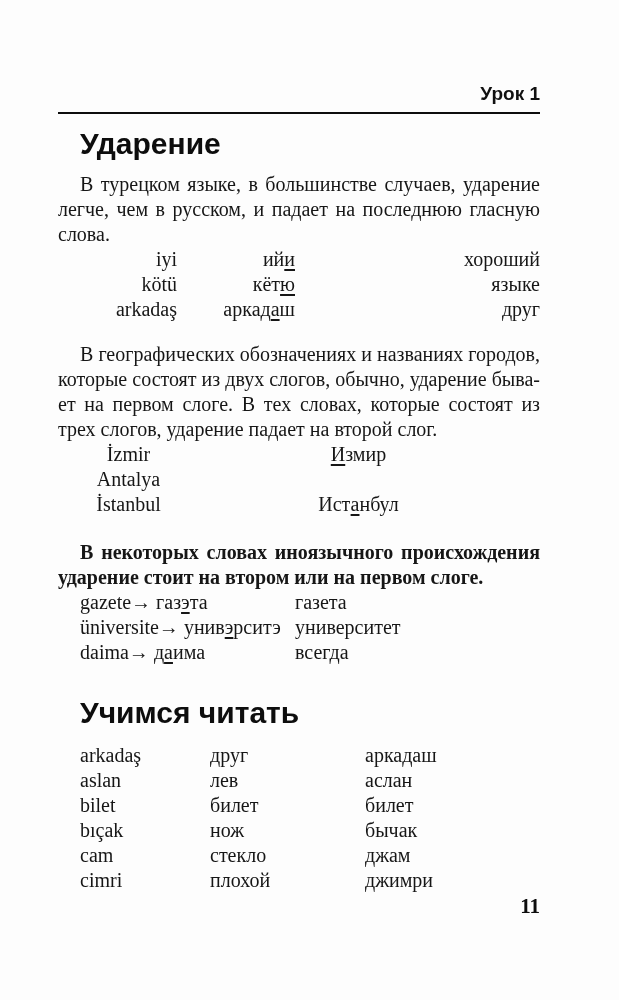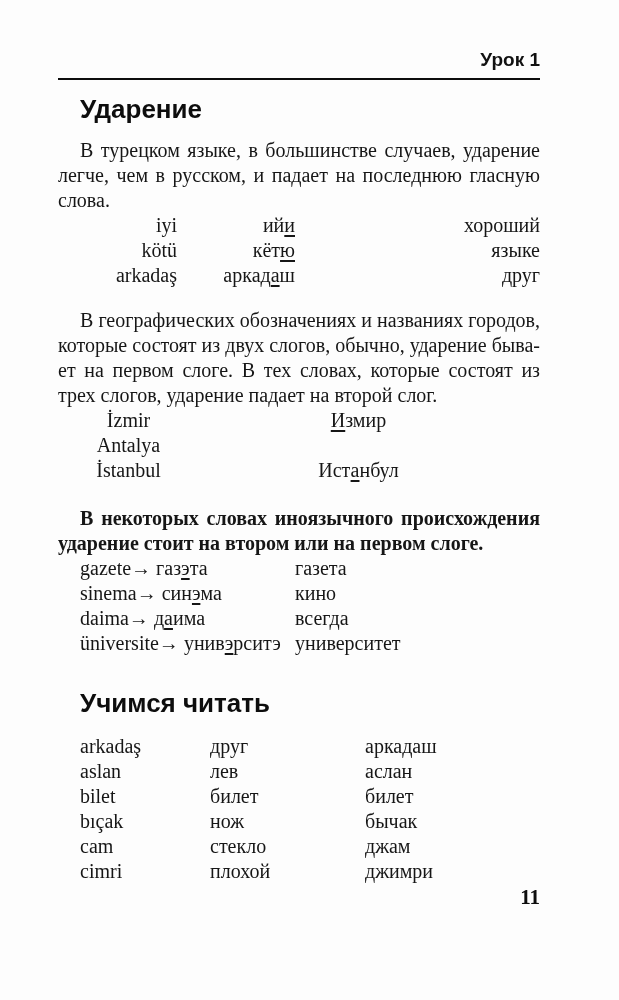--- a/index.html
+++ b/index.html
@@ -11,39 +11,39 @@
     background: #fdfdfd;
     color: #161616;
     font-family: "Liberation Serif", "DejaVu Serif", serif;
     font-size: 20px;
     line-height: 25px;
     overflow: hidden;
     box-sizing: border-box;
     padding: 0 79px 0 58px;
   }
   .lesson {
-    padding-top: 50px;
+    padding-top: 84px;
     text-align: right;
     font-family: "Liberation Sans", "DejaVu Sans", sans-serif;
     font-weight: bold;
     font-size: 19px;
     line-height: 19px;
     color: #111;
   }
   .rule {
     margin-top: 9px;
     border: 0;
     border-top: 2px solid #0d0d0d;
     height: 0;
   }
   .h1 {
     margin: 16px 0 0 22px;
     font-family: "Liberation Sans", "DejaVu Sans", sans-serif;
     font-weight: bold;
-    font-size: 26px;
+    font-size: 30px;
     line-height: 27px;
     color: #0d0d0d;
   }
   .h1.reading { margin-top: 34px; }
   p.para {
     margin: 0;
     text-align: justify;
     text-indent: 22px;
     hyphens: manual;
     -webkit-hyphens: manual;
@@ -119,30 +119,26 @@
   </div>
 
   <p class="para p3">В некоторых словах иноязычного происхождения уда­рение стоит на втором или на первом слоге.</p>
 
   <div class="tbl tbl3">
     <div class="row">
       <span><span>gazete→ </span><span>газ</span><span class="u">э</span><span>та</span></span>
       <span>газета</span>
     </div>
     <div class="row">
-      <span><span>sinema→ </span><span>син</span><span class="u">э</span><span>ма</span></span>
-      <span>кино</span>
+      <span><span>üniversite→ </span><span>унив</span><span class="u">э</span><span>рситэ</span></span>
+      <span>университет</span>
     </div>
     <div class="row">
       <span><span>daima→ </span><span>д</span><span class="u">а</span><span>има</span></span>
       <span>всегда</span>
-    </div>
-    <div class="row">
-      <span><span>üniversite→ </span><span>унив</span><span class="u">э</span><span>рситэ</span></span>
-      <span>университет</span>
     </div>
   </div>
 
   <div class="h1 reading">Учимся читать</div>
 
   <div class="tbl tbl4">
     <div class="row">
       <span>arkadaş</span>
       <span>друг</span>
       <span>аркадаш</span>

